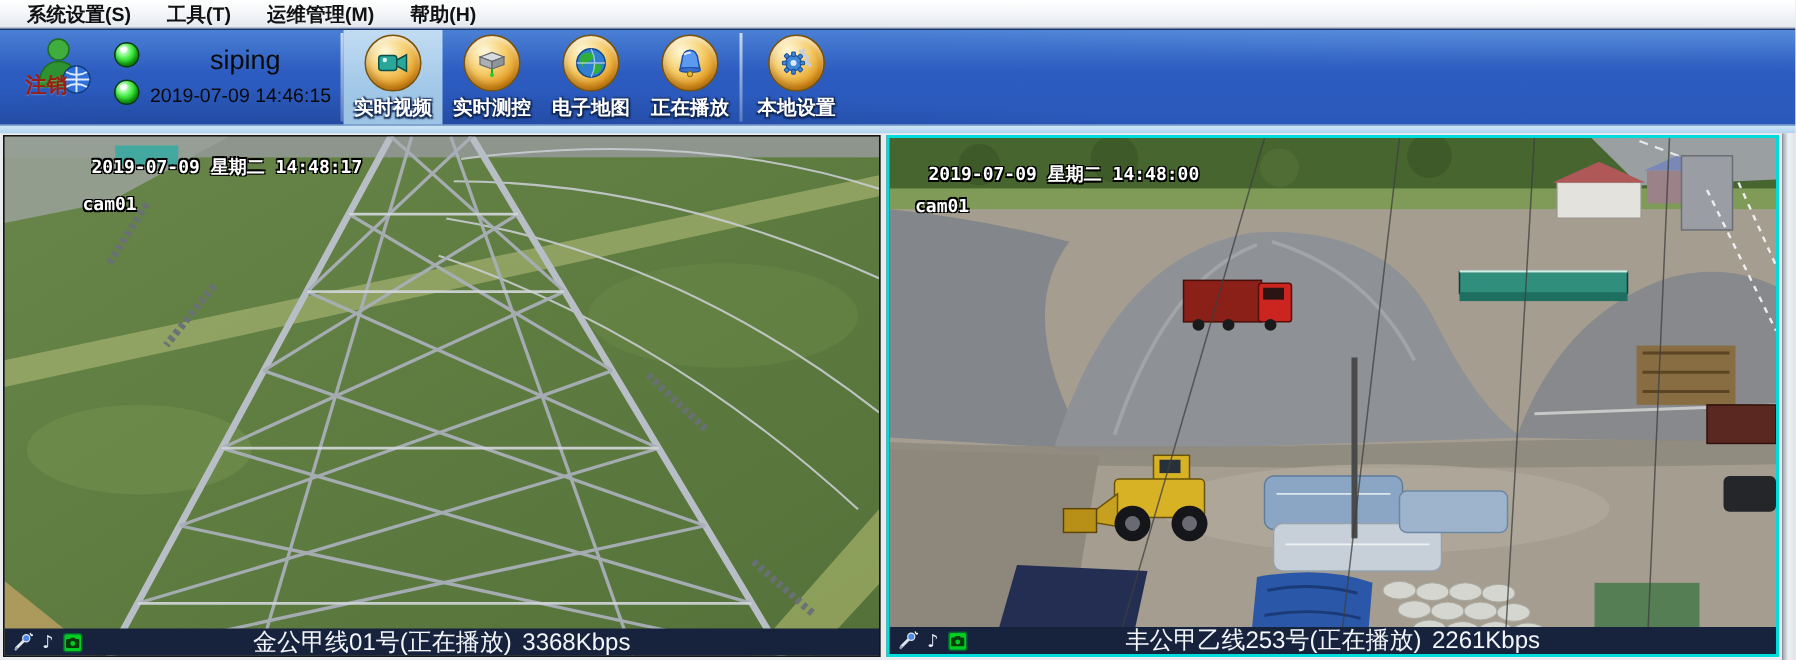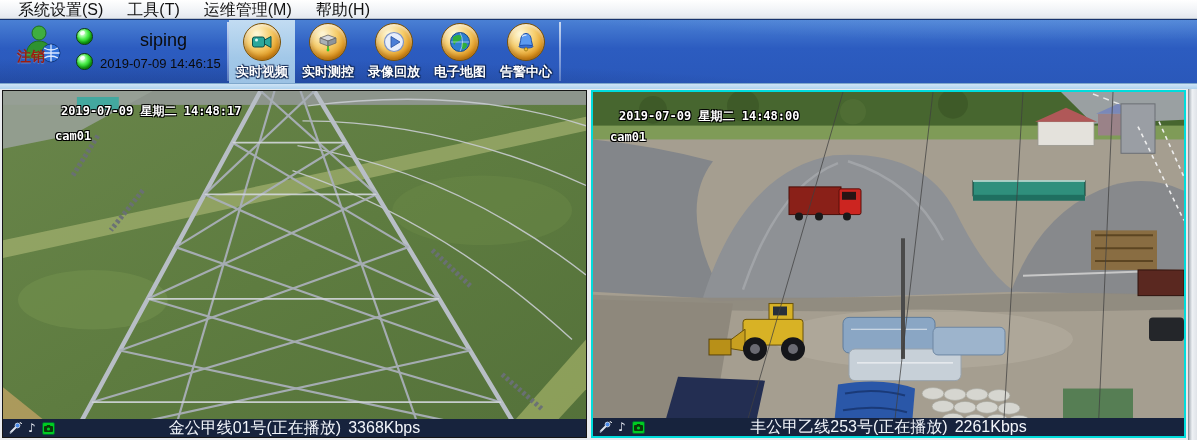--- a/index.html
+++ b/index.html
@@ -2,21 +2,21 @@
 <html><head>
 <meta charset="utf-8">
 <style>
   * { margin:0; padding:0; box-sizing:border-box; }
   html,body { width:1197px; height:440px; overflow:hidden;
     font-family:"Liberation Sans","DejaVu Sans",sans-serif; background:#e9ebee; }
 
   
   .menubar { height:19px; background:linear-gradient(180deg,#ffffff,#eef1f5 70%,#e4e8ee);
     display:flex; align-items:center; padding-left:6px; border-bottom:1px solid #b9c2cc; }
-  .menu-item { font-size:16px; color:#111; padding:0 12px; height:19px; line-height:19px; cursor:default; }
+  .menu-item { font-size:13px; color:#111; padding:0 12px; height:19px; line-height:19px; cursor:default;font-weight:bold; }
 
   
   .toolbar { height:64px; position:relative; display:flex; align-items:stretch;
     background:
       radial-gradient(ellipse 130% 200% at 12% 170%, rgba(8,22,70,.55), transparent 55%),
       radial-gradient(ellipse 90% 150% at 88% -60%, rgba(170,215,255,.38), transparent 62%),
       linear-gradient(180deg,#4a80d4 0%,#2c5cc0 45%,#2a58ba 100%);
     border-top:1px solid #16336e; }
   .user-section { position:relative; width:227px; flex:0 0 227px; }
   .avatar { position:absolute; left:22px; top:4px; width:40px; height:40px; }
@@ -118,52 +118,66 @@
           <polygon points="19,6 19,11 11,14 11,9" fill="#8d949a" stroke="#666" stroke-width="0.8"></polygon>
           <line x1="11" y1="14" x2="11" y2="17.5" stroke="#22aa22" stroke-width="1.4"></line>
           <circle cx="11" cy="18" r="1.4" fill="#2ecc2e"></circle>
         </svg>
       </span>
       <span class="tab-label">实时测控</span>
     </div>
     <div class="tab">
       <span class="coin">
         <svg width="22" height="22" viewBox="0 0 22 22">
-          <circle cx="11" cy="11" r="9.5" fill="#e7eefb" stroke="#7d94c8" stroke-width="1.2"></circle>
-          <polygon points="8,5.5 17,11 8,16.5" fill="#4b7fd6" stroke="#274f9e" stroke-width="0.8"></polygon>
-        </svg>
-      </span>
-      <span class="tab-label">录像回放</span>
-    </div>
-    <div class="tab">
-      <span class="coin">
-        <svg width="22" height="22" viewBox="0 0 22 22">
           <circle cx="11" cy="11" r="9.5" fill="#2f7fd0" stroke="#13488a" stroke-width="1"></circle>
           <path d="M4 6 Q8 3 12 4.5 Q14 8 10 10 Q6 11 5.5 14 Q3 11 4 6 Z" fill="#2fae3c"></path>
           <path d="M13 12 Q17 11 18.5 13.5 Q17 18 13.5 18.5 Q12 15 13 12 Z" fill="#2fae3c"></path>
           <path d="M1.5 11 H20.5 M11 1.5 Q16 11 11 20.5" stroke="rgba(255,255,255,.55)" stroke-width="0.9" fill="none"></path>
         </svg>
       </span>
       <span class="tab-label">电子地图</span>
     </div>
     <div class="tab">
       <span class="coin">
         <svg width="22" height="22" viewBox="0 0 22 22">
           <path d="M11 2.5 C7 2.5 5.8 6.5 5.6 9.5 L4.5 14.5 L17.5 14.5 L16.4 9.5 C16.2 6.5 15 2.5 11 2.5 Z" fill="#5b9af0" stroke="#1c4ea8" stroke-width="1"></path>
           <path d="M7 5.5 Q9 3.8 11.5 4.2" stroke="#d8e9ff" stroke-width="1.3" fill="none"></path>
           <ellipse cx="11" cy="15.6" rx="7" ry="1.6" fill="#3a6fd0" stroke="#1c4ea8" stroke-width="0.8"></ellipse>
           <circle cx="11" cy="18.3" r="1.7" fill="#f0c030" stroke="#8a6a10" stroke-width="0.7"></circle>
         </svg>
       </span>
-      <span class="tab-label">告警中心</span>
+      <span class="tab-label">正在播放</span>
     </div>
   </div>
 
   <div class="vsep"></div>
 
+  <div class="tabs">
+    <div class="tab" style="width:72px;flex-basis:72px;">
+      <span class="coin">
+        <svg width="22" height="22" viewBox="0 0 22 22">
+          <g fill="#3f86d8" stroke="#1a4f96" stroke-width="0.7">
+            <circle cx="9" cy="11" r="5.2"></circle>
+            <rect x="7.8" y="3.6" width="2.4" height="3" rx="0.6"></rect>
+            <rect x="7.8" y="15.4" width="2.4" height="3" rx="0.6"></rect>
+            <rect x="1.6" y="9.8" width="3" height="2.4" rx="0.6"></rect>
+            <rect x="13.4" y="9.8" width="3" height="2.4" rx="0.6"></rect>
+            <rect x="3.2" y="5" width="2.6" height="2.6" rx="0.6" transform="rotate(45 4.5 6.3)"></rect>
+            <rect x="12.2" y="14" width="2.6" height="2.6" rx="0.6" transform="rotate(45 13.5 15.3)"></rect>
+            <rect x="3.2" y="14.4" width="2.6" height="2.6" rx="0.6" transform="rotate(-45 4.5 15.7)"></rect>
+            <rect x="12.2" y="5.4" width="2.6" height="2.6" rx="0.6" transform="rotate(-45 13.5 6.7)"></rect>
+          </g>
+          <circle cx="9" cy="11" r="2" fill="#dce9f8"></circle>
+          <path d="M15 4 L19 8 M15 4 l-1.5 -1 M15 4 l1 -1.8" stroke="#c9ced4" stroke-width="2" stroke-linecap="round"></path>
+          <path d="M17.5 9.5 L19.8 12.5" stroke="#c9ced4" stroke-width="2.4" stroke-linecap="round"></path>
+        </svg>
+      </span>
+      <span class="tab-label">本地设置</span>
+    </div>
+  </div>
 </div>
 
 <div class="substrip"></div>
 
 <div class="content">
 
   <div class="video-cell video-left">
     <svg class="scene" viewBox="0 0 584 348" preserveAspectRatio="none">
       <defs>
         <linearGradient id="grass" x1="0" y1="0" x2="1" y2="1">

